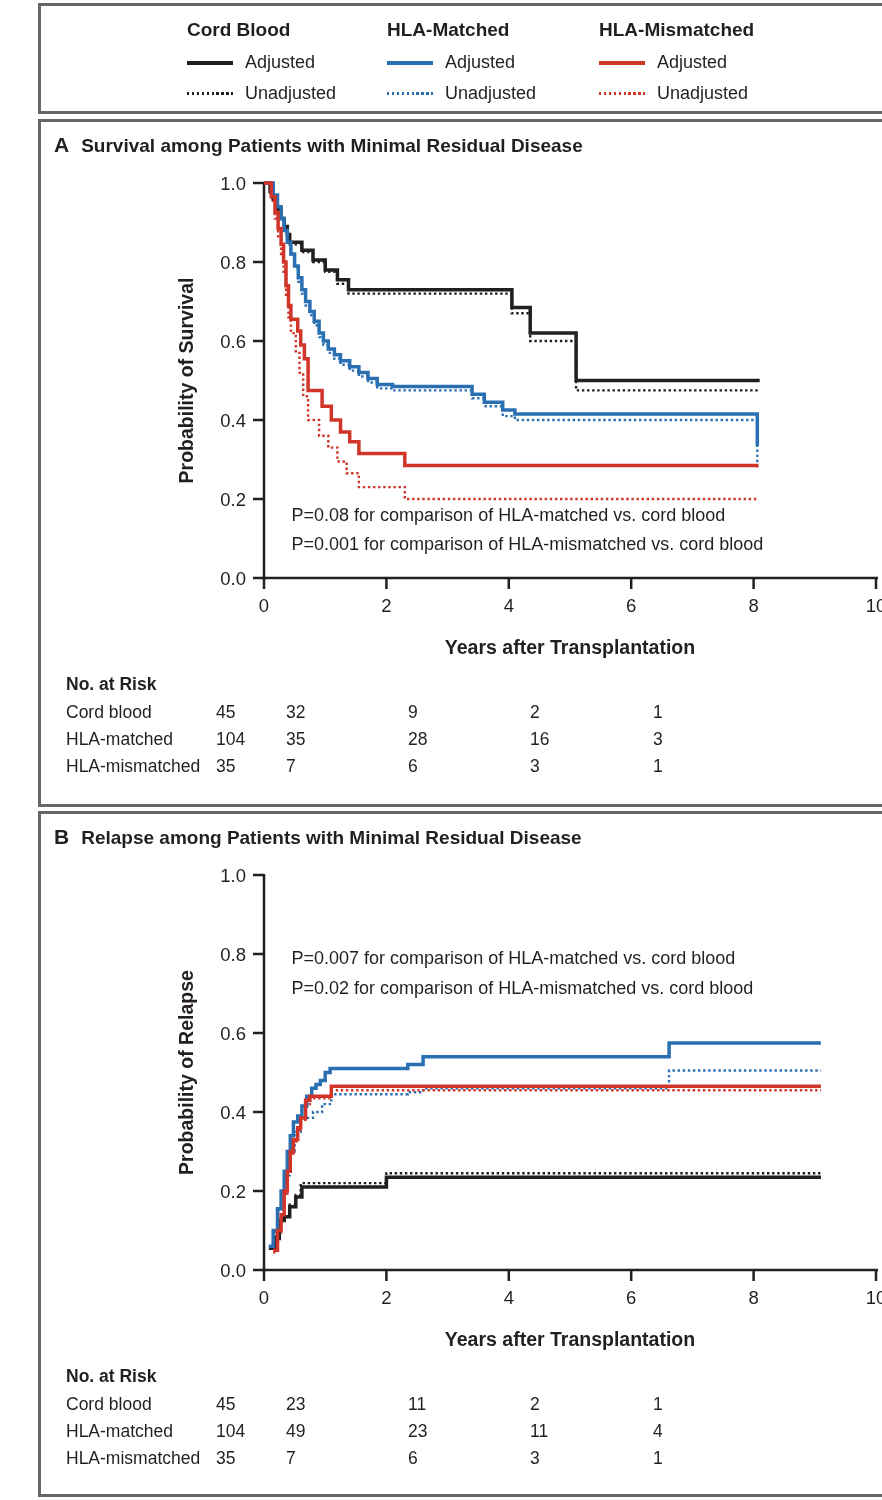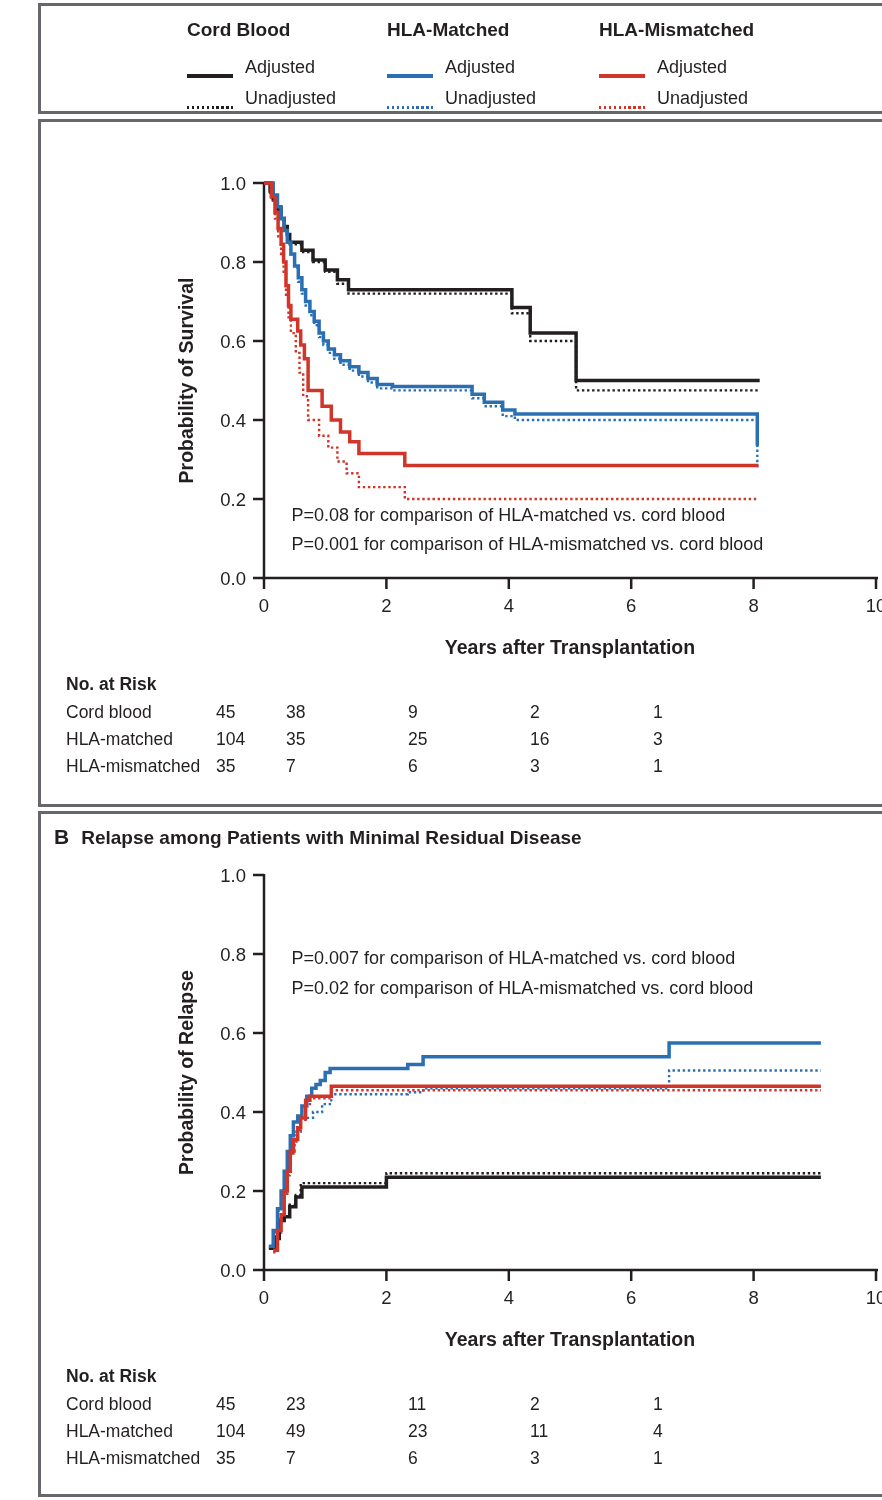--- a/index.html
+++ b/index.html
@@ -10,21 +10,21 @@
   }
   .box{position:absolute;left:2px;width:875px;border:3px solid #66676a;background:#fff;box-sizing:border-box;margin-left:36px;}
   .legend-box{top:3px;height:111px;}
   .panel-box-a{top:119px;height:688px;}
   .panel-box-b{top:811px;height:686px;padding-left:16px;}
 
   
   .legend-grid{display:grid;grid-template-columns:200px 212px auto;padding:11px 0 0 146px;}
   .legend-group{display:flex;flex-direction:column;}
   .legend-title{font-size:19px;font-weight:bold;line-height:25px;margin-bottom:5px;}
-  .legend-row{display:flex;align-items:flex-end;height:31px;}
+  .legend-row{display:flex;align-items:center;height:31px;}
   .legend-swatch{width:46px;margin-right:12px;flex:0 0 46px;}
   .swatch-solid{height:4px;}
   .swatch-dotted{height:3px;}
   .legend-label{font-size:18px;}
 
   
   .panel{position:absolute;inset:0;}
   .panel-title{position:absolute;top:11px;left:13px;font-size:19px;font-weight:bold;}
   .panel-letter{font-size:21px;margin-right:12px;}
   .chart-svg{position:absolute;left:0;top:43px;width:876px;height:505px;}
@@ -76,20 +76,23 @@
         <span class="legend-swatch swatch-dotted" style="background: repeating-linear-gradient(90deg, rgb(209, 52, 40) 0px, rgb(209, 52, 40) 2.4px, transparent 2.4px, transparent 4.9px);"></span>
         <span class="legend-label">Unadjusted</span>
       </div>
     </div>
 
   </div>
 </div>
 
 <div class="box panel-box-a">
   <div class="panel">
+    <div class="panel-title">
+      <span class="panel-letter">A</span><span>Survival among Patients with Minimal Residual Disease</span>
+    </div>
     <svg class="chart-svg" viewBox="0 0 876 505" xmlns="http://www.w3.org/2000/svg">
         <line x1="223" y1="17" x2="223" y2="414.25" stroke="#231f20" stroke-width="2.5"></line>
         <line x1="221.75" y1="413" x2="837" y2="413" stroke="#231f20" stroke-width="2.5"></line>
         <line x1="223" y1="413" x2="223" y2="424" stroke="#231f20" stroke-width="2.5"></line>
         <text x="223" y="447" text-anchor="middle" font-size="18.5" fill="#231f20">0</text>
         <line x1="345.4" y1="413" x2="345.4" y2="424" stroke="#231f20" stroke-width="2.5"></line>
         <text x="345.4" y="447" text-anchor="middle" font-size="18.5" fill="#231f20">2</text>
         <line x1="467.8" y1="413" x2="467.8" y2="424" stroke="#231f20" stroke-width="2.5"></line>
         <text x="467.8" y="447" text-anchor="middle" font-size="18.5" fill="#231f20">4</text>
         <line x1="590.2" y1="413" x2="590.2" y2="424" stroke="#231f20" stroke-width="2.5"></line>
@@ -119,30 +122,30 @@
         <path d="M 223.0 18.0 H 230.3 V 35.8 H 234.0 V 53.6 H 237.1 V 71.3 H 240.1 V 89.1 H 242.6 V 108.8 H 245.0 V 132.6 H 247.5 V 152.3 H 249.9 V 168.1 H 254.8 V 187.9 H 258.5 V 207.6 H 262.2 V 231.3 H 267.1 V 255.0 H 278.1 V 270.8 H 287.3 V 282.6 H 296.4 V 296.5 H 305.6 V 308.3 H 317.9 V 322.1 H 363.8 V 334.0 H 717.5 V 334.0" fill="none" stroke="#d13428" stroke-width="2.4" stroke-dasharray="2.4 2.7"></path>
         <path d="M 223.0 18.0 H 229.1 V 25.9 H 232.2 V 33.8 H 235.2 V 43.7 H 240.1 V 53.6 H 243.2 V 61.4 H 246.3 V 69.4 H 248.7 V 77.3 H 260.9 V 85.2 H 272.0 V 95.0 H 284.2 V 104.9 H 296.4 V 114.8 H 307.5 V 124.7 H 470.9 V 142.4 H 489.2 V 168.1 H 535.1 V 215.5 H 718.7 V 215.5" fill="none" stroke="#231f20" stroke-width="3.5"></path>
         <path d="M 223.0 18.0 H 232.2 V 29.9 H 236.5 V 41.7 H 240.1 V 53.6 H 243.2 V 65.4 H 246.3 V 77.3 H 249.9 V 89.1 H 253.6 V 100.9 H 257.3 V 112.8 H 260.9 V 124.7 H 264.6 V 136.5 H 268.9 V 146.4 H 273.2 V 156.3 H 278.1 V 168.1 H 282.4 V 176.0 H 287.3 V 183.9 H 293.4 V 189.8 H 299.5 V 195.7 H 308.7 V 201.7 H 317.9 V 207.6 H 327.0 V 213.5 H 336.2 V 219.5 H 351.5 V 221.4 H 431.1 V 229.3 H 443.3 V 237.2 H 461.7 V 245.1 H 473.9 V 249.1 H 712.6 V 249.1 H 716.3 V 280.7" fill="none" stroke="#2b6fb3" stroke-width="3.5"></path>
         <path d="M 223.0 18.0 H 230.3 V 31.8 H 234.0 V 47.6 H 237.1 V 63.4 H 240.1 V 79.2 H 242.6 V 97.0 H 245.0 V 120.7 H 247.5 V 140.5 H 249.9 V 154.3 H 256.7 V 166.1 H 259.7 V 180.0 H 263.4 V 193.8 H 267.1 V 225.4 H 281.1 V 241.2 H 290.3 V 255.0 H 299.5 V 266.9 H 308.7 V 276.7 H 317.9 V 288.6 H 363.8 V 300.4 H 717.5 V 300.4" fill="none" stroke="#d13428" stroke-width="3.5"></path>
       </svg>
     <div class="risk">
         <div class="risk-heading">No. at Risk</div>
         <div class="risk-row">
           <span class="risk-label">Cord blood</span>
           <span class="risk-val">45</span>
-          <span class="risk-val">38</span>
+          <span class="risk-val">32</span>
           <span class="risk-val">9</span>
           <span class="risk-val">2</span>
           <span class="risk-val">1</span>
         </div>
         <div class="risk-row">
           <span class="risk-label">HLA-matched</span>
           <span class="risk-val">104</span>
           <span class="risk-val">35</span>
-          <span class="risk-val">25</span>
+          <span class="risk-val">28</span>
           <span class="risk-val">16</span>
           <span class="risk-val">3</span>
         </div>
         <div class="risk-row">
           <span class="risk-label">HLA-mismatched</span>
           <span class="risk-val">35</span>
           <span class="risk-val">7</span>
           <span class="risk-val">6</span>
           <span class="risk-val">3</span>
           <span class="risk-val">1</span>

